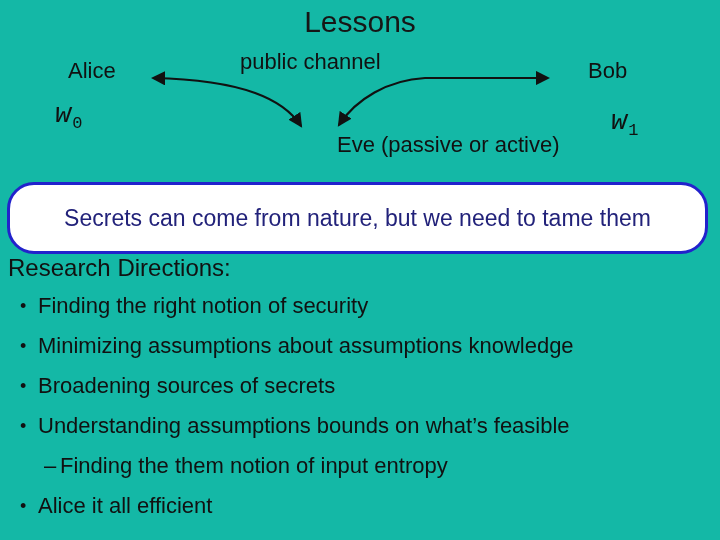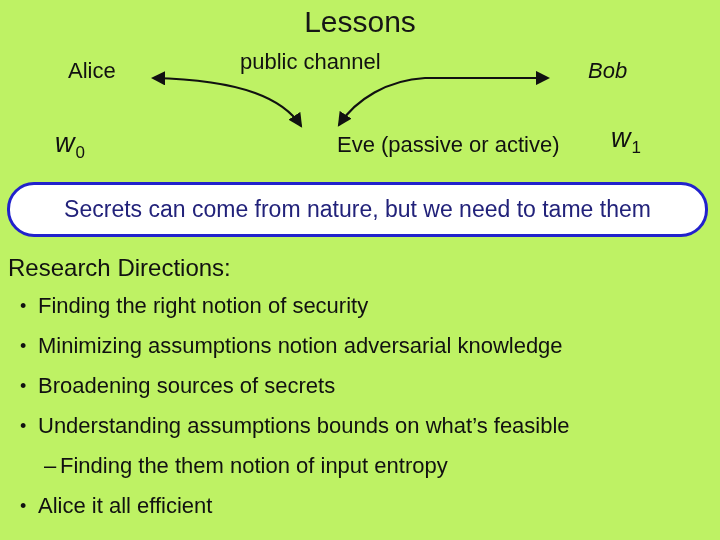--- a/index.html
+++ b/index.html
@@ -1,72 +1,71 @@
 <!DOCTYPE html>
 <html style="--callout-border: #2222cc; --callout-text: #22227a;"><head>
 <meta charset="utf-8">
 <style>
   html, body { margin: 0; padding: 0; background: #ffffff; }
   .slide {
     position: relative;
     width: 720px;
     height: 540px;
-    background: #bef264;
+    background: #14b8a6;
     overflow: hidden;
     font-family: "Liberation Sans", sans-serif;
     color: #111111;
   }
   .abs { position: absolute; white-space: nowrap; text-align: right; }
 
   .title {
     top: 3px;
     left: 0;
     width: 720px;
     text-align: center;
     font-size: 30px;
     line-height: 38px;
     color: #161616;
   }
 
   .party-label   { font-size: 22px; line-height: 28px; }
   .alice         { left: 68px;  top: 57px; }
-  .bob           { left: 588px; top: 57px; font-style: italic; }
+  .bob           { left: 588px; top: 57px; }
   .channel-label { left: 240px; top: 49px; font-size: 22px; }
   .eve-label     { left: 296px; top: 132px; font-size: 22px; margin-left: 41px; }
 
   .w-var {
-    font-family: Liberation Sans, sans-serif;
+    font-family: Liberation Mono, monospace;
     font-style: italic;
     font-size: 27px;
     line-height: 30px;
-    margin-top: 28px;
   }
   .w-var sub {
     font-size: 17px;
     font-style: normal;
     line-height: 0;
     vertical-align: -6px;
     margin-left: 1px;
   }
   .w0 { left: 55px;  top: 100px; }
-  .w1 { left: 611px; top: 95px; }
+  .w1 { left: 611px; top: 107px; }
 
   .arrow-layer {
     position: absolute;
     left: 0; top: 0;
     width: 720px; height: 180px;
     pointer-events: none;
   }
 
   .callout {
     position: absolute;
     left: 7px;
     top: 182px;
     width: 701px;
-    height: 55px;
+    height: 72px;
     box-sizing: border-box;
     border: 3px solid var(--callout-border, #2222cc);
     border-radius: 27px;
     display: flex;
     align-items: center;
     justify-content: center;
     font-size: 23px;
     color: var(--callout-text, #22227a);
     background: #ffffff;
   }
@@ -139,21 +138,21 @@
   </div>
 
   <div class="abs research-heading">Research Directions:</div>
 
   <div class="bullet-row l1 b1">
     <span class="marker">•</span>
     <span>Finding the right notion of security</span>
   </div>
   <div class="bullet-row l1 b2">
     <span class="marker">•</span>
-    <span>Minimizing assumptions notion adversarial knowledge</span>
+    <span>Minimizing assumptions about assumptions knowledge</span>
   </div>
   <div class="bullet-row l1 b3">
     <span class="marker">•</span>
     <span>Broadening sources of secrets</span>
   </div>
   <div class="bullet-row l1 b4">
     <span class="marker">•</span>
     <span>Understanding assumptions bounds on what’s feasible</span>
   </div>
   <div class="bullet-row l2 b5">

